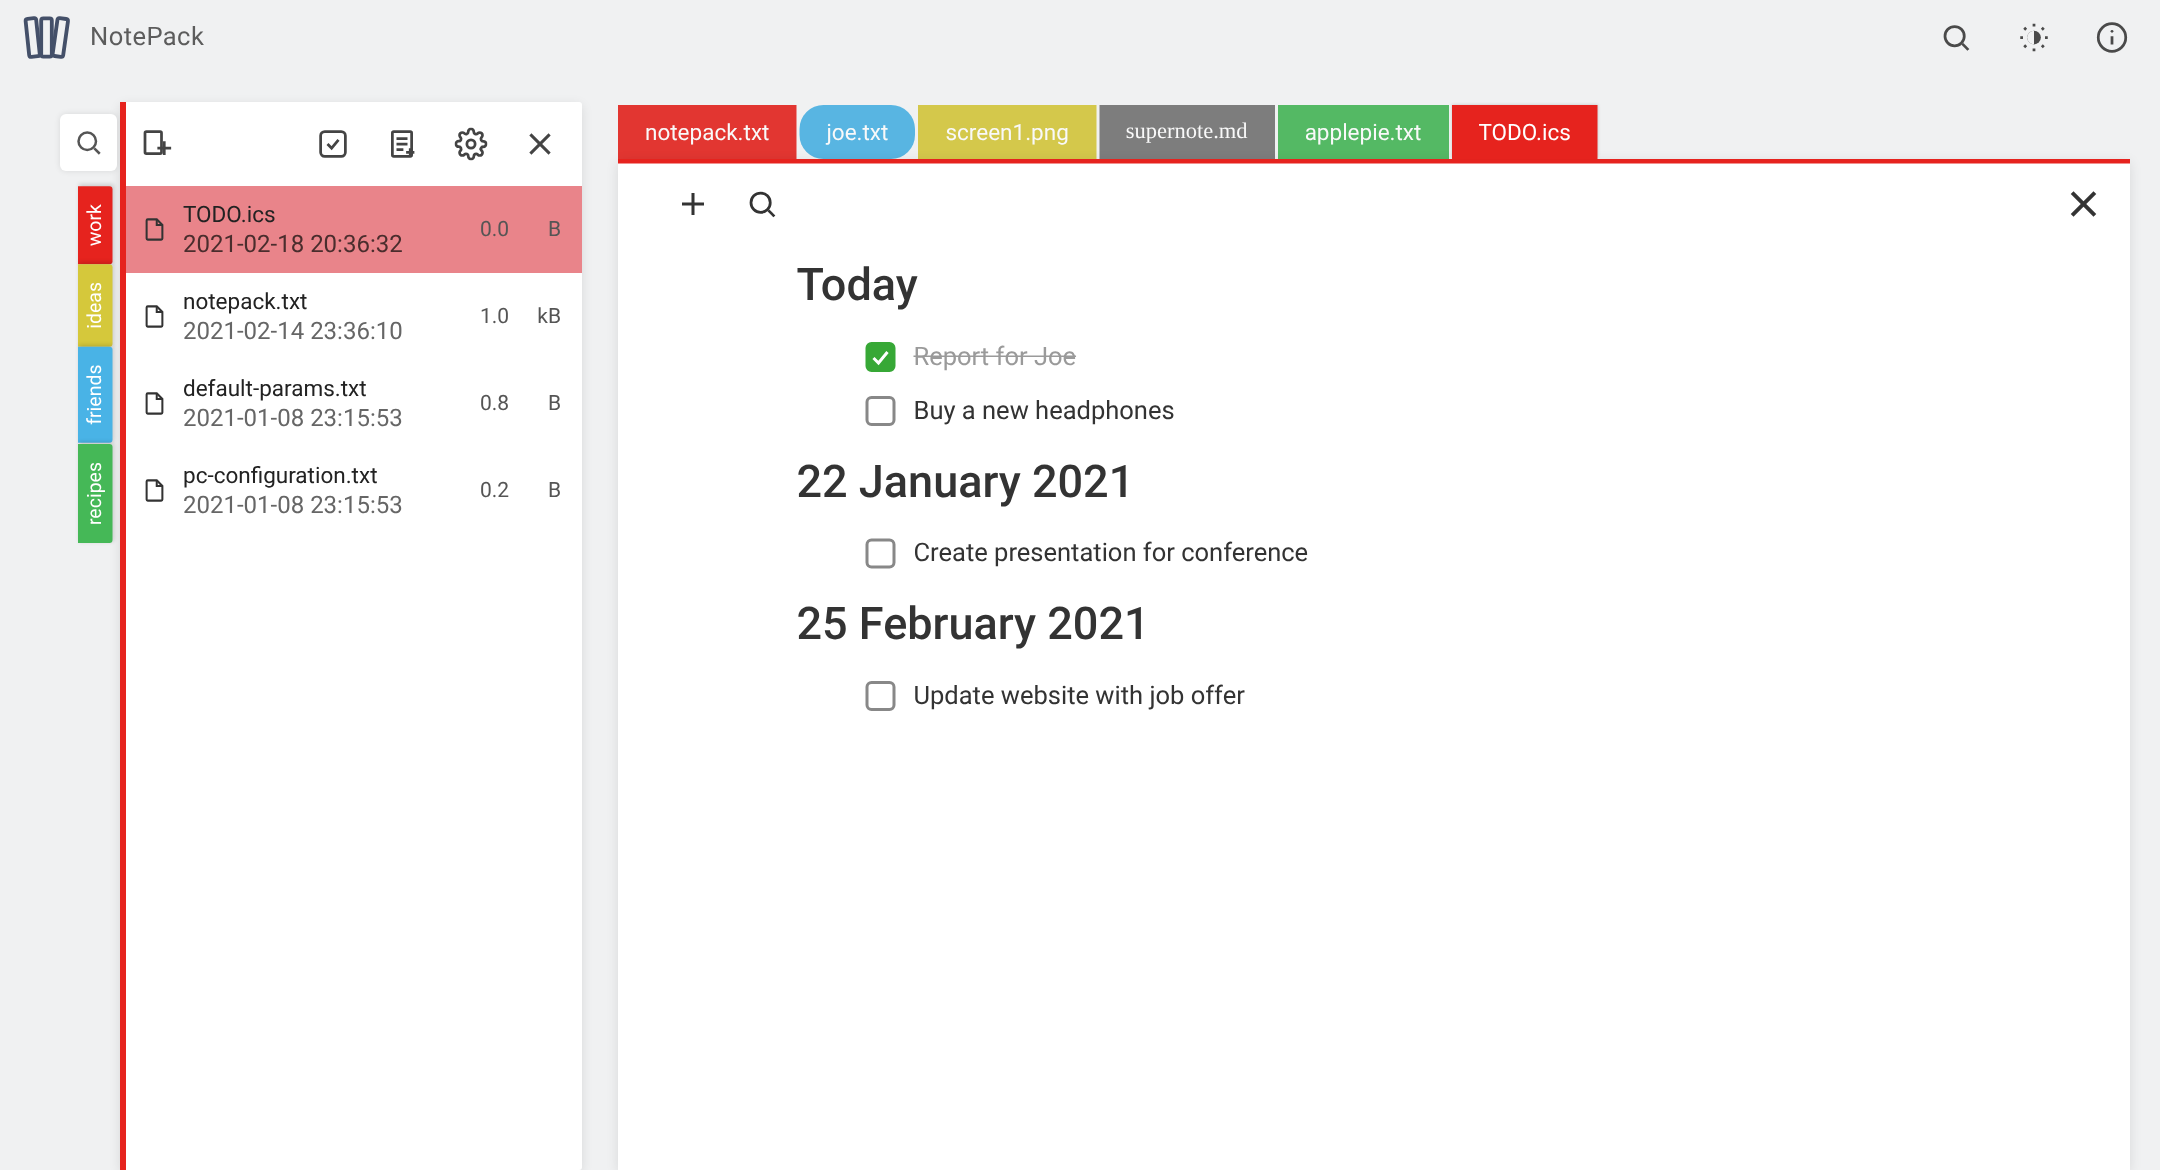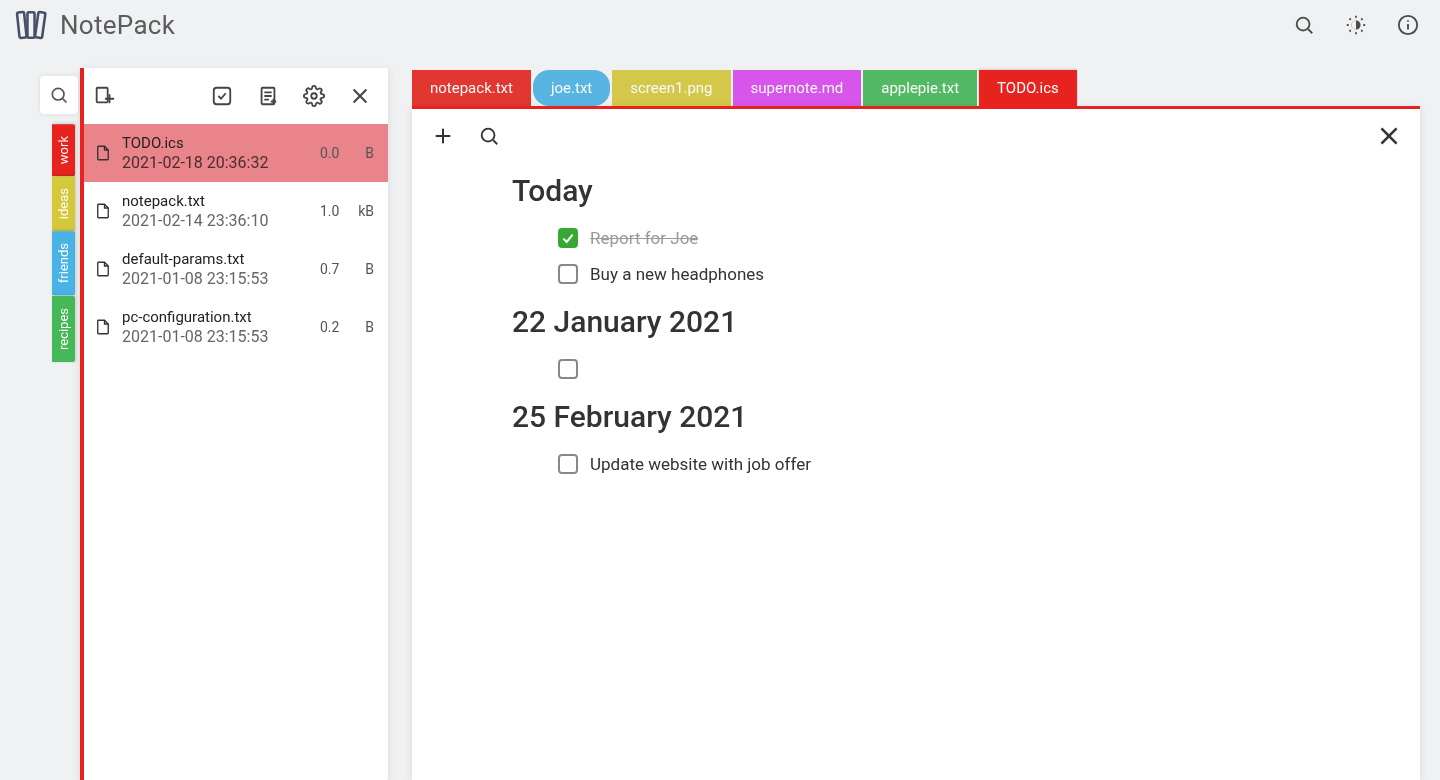--- a/index.html
+++ b/index.html
@@ -3,21 +3,21 @@
 <meta charset="utf-8">
 <style>
   * { box-sizing: border-box; }
   html, body { margin:0; padding:0; height:100%; font-family: -apple-system, BlinkMacSystemFont, "Segoe UI", Roboto, Helvetica, Arial, sans-serif; }
   body { background:#f0f1f2; color:#333; width:1440px; height:780px; overflow:hidden; }
 
   
   .header { height:50px; display:flex; align-items:center; padding:0 20px 0 14px; }
   .logo-wrap { display:flex; align-items:center; gap:12px; }
   .logo-icon svg { display:block; }
-  .app-title { font-size:26px; font-weight:400; color:#5c5c5c; letter-spacing:.3px; }
+  .app-title { font-size:17px; font-weight:400; color:#5c5c5c; letter-spacing:.3px; }
   .header-spacer { flex:1; }
   .header-actions { display:flex; gap:28px; color:#4a4a4a; }
   .hicon { cursor:pointer; display:flex; align-items:center; justify-content:center; width:24px; height:24px; }
   .hicon svg { width:22px; height:22px; }
 
   
   .main { display:flex; height:712px; padding:0 20px 0 40px; gap:24px; margin-top:18px; }
 
   
   .gutter { position:absolute; left:40px; top:76px; background:#fff; width:38px; height:38px; border-radius:4px; box-shadow:0 0 4px rgba(0,0,0,.10); display:flex; align-items:center; justify-content:center; color:#555; cursor:pointer; z-index:5;}
@@ -50,21 +50,21 @@
   .cat-tabs { position:absolute; left:12px; top:56px; display:flex; flex-direction:column; z-index:2; }
   .cat-tab { writing-mode: vertical-rl; transform: rotate(180deg); color:#fff; font-size:13px; padding:12px 4px; text-align:center; border-radius:2px 0 0 2px; cursor:pointer; box-shadow:-1px 1px 3px rgba(0,0,0,.15); user-select:none; min-height:48px; display:flex; align-items:center; justify-content:center;}
 
   
   .content { flex:1; display:flex; flex-direction:column; }
   .tab-strip { display:flex; align-items:flex-end; height:38px; gap:0; }
   .ftab { height:36px; display:flex; align-items:center; padding:0 18px; color:#fff; font-size:15px; border-radius:0; cursor:pointer; margin-right:2px;}
   .ftab.active { position:relative; z-index:2; box-shadow:0 -1px 2px rgba(0,0,0,.15); }
   .ftab.dim { filter:brightness(.98); }
 
-  .editor { flex:1; background:#fff; border-top:3px solid #e6231e; box-shadow:0 2px 8px rgba(0,0,0,.10); position:relative; overflow:hidden; }
+  .editor { flex:1; background:#fff; border-top:3px solid #e6231e; box-shadow:0 2px 8px rgba(0,0,0,.10); position:relative; overflow:hidden;padding-left:19px; }
   .editor-tb { height:54px; display:flex; align-items:center; padding:0 18px; }
   .editor-tb .ebtn { width:26px; height:26px; margin-right:20px; display:flex; align-items:center; justify-content:center; color:#333; cursor:pointer;}
   .editor-tb .ebtn svg { width:22px; height:22px; }
   .editor-tb .espacer { flex:1; }
   .editor-close { width:26px; height:26px; display:flex; align-items:center; justify-content:center; color:#333; cursor:pointer;}
 
   .todo-body { padding:10px 0 0 100px; }
   .todo-section h2 { font-size:30px; font-weight:500; color:#333; margin:20px 0 20px 0; }
   .todo-body .todo-section:first-child h2 { margin-top:0; }
   .todo-item { display:flex; align-items:flex-start; gap:12px; margin:0 0 16px 46px; font-size:17px; color:#333;}
@@ -204,21 +204,21 @@
             <span class="ficon">
               <svg viewBox="0 0 24 24" fill="none" stroke="currentColor" stroke-width="1.8">
                 <path d="M14 3H6a1 1 0 00-1 1v16a1 1 0 001 1h12a1 1 0 001-1V8z"></path>
                 <polyline points="14 3 14 8 19 8"></polyline>
               </svg>
             </span>
             <div class="file-meta">
               <div class="file-name">default-params.txt</div>
               <div class="file-date">2021-01-08 23:15:53</div>
             </div>
-            <div class="file-size"><span class="file-size-num">0.7</span><span class="file-size-unit">B</span></div>
+            <div class="file-size"><span class="file-size-num">0.8</span><span class="file-size-unit">B</span></div>
           </div>
           <div class="file-row">
             <span class="ficon">
               <svg viewBox="0 0 24 24" fill="none" stroke="currentColor" stroke-width="1.8">
                 <path d="M14 3H6a1 1 0 00-1 1v16a1 1 0 001 1h12a1 1 0 001-1V8z"></path>
                 <polyline points="14 3 14 8 19 8"></polyline>
               </svg>
             </span>
             <div class="file-meta">
               <div class="file-name">pc-configuration.txt</div>
@@ -228,21 +228,21 @@
           </div>
         </div>
     </div>
   </div>
 
   <div class="content">
     <div class="tab-strip" id="tab-strip">
         <div class="ftab dim" style="background: rgb(230, 35, 30); opacity: 0.9;">notepack.txt</div>
         <div class="ftab dim" style="background: rgb(73, 179, 230); opacity: 0.9; border-radius: 16px;">joe.txt</div>
         <div class="ftab dim" style="background: rgb(213, 200, 59); opacity: 0.9;">screen1.png</div>
-        <div class="ftab dim" style="background: #d946ef; opacity: 0.9;">supernote.md</div>
+        <div class="ftab dim" style="background: #737373; opacity: 0.9; font-family: Liberation Serif, serif;">supernote.md</div>
         <div class="ftab dim" style="background: rgb(69, 184, 87); opacity: 0.9;">applepie.txt</div>
         <div class="ftab active" style="background: rgb(230, 35, 30);">TODO.ics</div>
       </div>
     <div class="editor">
       <div class="editor-tb">
         <span class="ebtn">
           <svg viewBox="0 0 24 24" fill="none" stroke="currentColor" stroke-width="2.2">
               <line x1="12" y1="4" x2="12" y2="20"></line>
               <line x1="4" y1="12" x2="20" y2="12"></line>
             </svg>
@@ -274,20 +274,21 @@
             </div>
             <div class="todo-item">
               <span class="chk"></span>
               <span class="todo-text">Buy a new headphones</span>
             </div>
           </div>
           <div class="todo-section">
             <h2>22 January 2021</h2>
             <div class="todo-item">
               <span class="chk"></span>
+              <span class="todo-text">Create presentation for conference</span>
             </div>
           </div>
           <div class="todo-section">
             <h2>25 February 2021</h2>
             <div class="todo-item">
               <span class="chk"></span>
               <span class="todo-text">Update website with job offer</span>
             </div>
           </div>
         </div>

